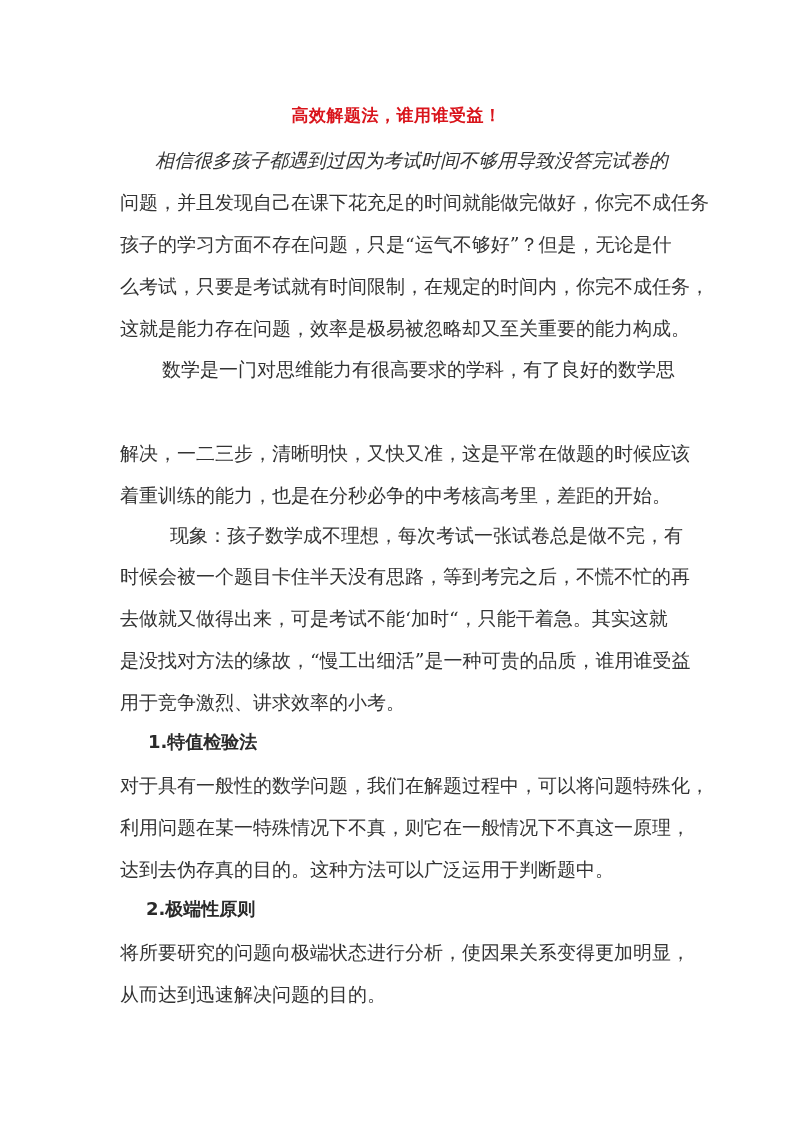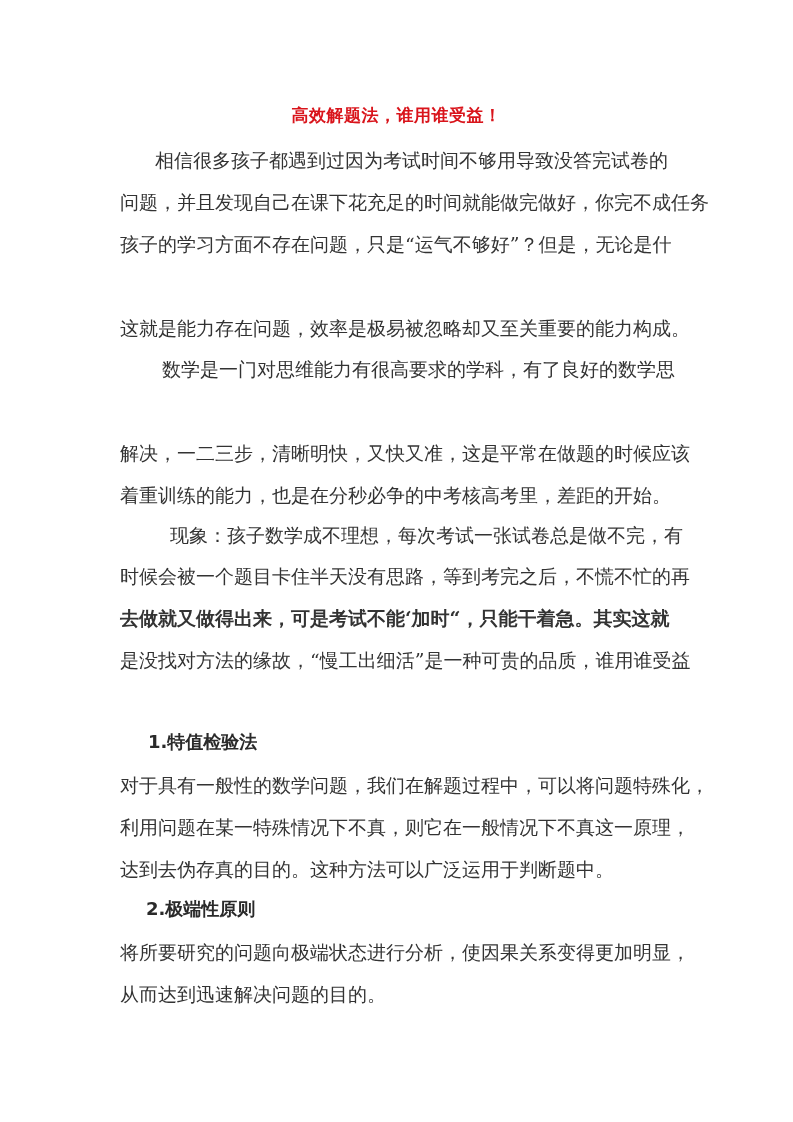--- a/index.html
+++ b/index.html
@@ -13,33 +13,35 @@
           white-space: nowrap; color: #333333; }
   .heading { position: absolute; font-family: "DejaVu Sans", "Liberation Sans", sans-serif;
              font-weight: bold; font-size: 18px; color: #2a2a2a; white-space: nowrap; }
 </style>
 </head>
 <body>
 
 <div class="page">
   <div class="title">高效解题法，谁用谁受益！</div>
 
-  <div class="line" style="top:148px; left:155px;">相信很多孩子都遇到过因为考试时间不够用导致没答完试卷的</div>
+  <div class="line" style="top:148px; left:155px;font-style:italic;">相信很多孩子都遇到过因为考试时间不够用导致没答完试卷的</div>
   <div class="line" style="top:190px;">问题，并且发现自己在课下花充足的时间就能做完做好，你完不成任务</div>
   <div class="line" style="top:232px;">孩子的学习方面不存在问题，只是“运气不够好”？但是，无论是什</div>
+  <div class="line" style="top:274px;">么考试，只要是考试就有时间限制，在规定的时间内，你完不成任务，</div>
   <div class="line" style="top:316px;">这就是能力存在问题，效率是极易被忽略却又至关重要的能力构成。</div>
 
   <div class="line" style="top:357px; left:162px;">数学是一门对思维能力有很高要求的学科，有了良好的数学思</div>
   <div class="line" style="top:441px;">解决，一二三步，清晰明快，又快又准，这是平常在做题的时候应该</div>
   <div class="line" style="top:483px;">着重训练的能力，也是在分秒必争的中考核高考里，差距的开始。</div>
 
   <div class="line" style="top:523px; left:170px;">现象：孩子数学成不理想，每次考试一张试卷总是做不完，有</div>
   <div class="line" style="top:564px;">时候会被一个题目卡住半天没有思路，等到考完之后，不慌不忙的再</div>
-  <div class="line" style="top:606px;font-weight:bold;">去做就又做得出来，可是考试不能‘加时“，只能干着急。其实这就</div>
+  <div class="line" style="top:606px;">去做就又做得出来，可是考试不能‘加时“，只能干着急。其实这就</div>
   <div class="line" style="top:648px;">是没找对方法的缘故，“慢工出细活”是一种可贵的品质，谁用谁受益</div>
+  <div class="line" style="top:690px;">用于竞争激烈、讲求效率的小考。</div>
 
   <div class="heading" style="top:730px; left:148px;">1.特值检验法</div>
   <div class="line" style="top:773px;">对于具有一般性的数学问题，我们在解题过程中，可以将问题特殊化，</div>
   <div class="line" style="top:815px;">利用问题在某一特殊情况下不真，则它在一般情况下不真这一原理，</div>
   <div class="line" style="top:857px;">达到去伪存真的目的。这种方法可以广泛运用于判断题中。</div>
 
   <div class="heading" style="top:897px; left:146px;">2.极端性原则</div>
   <div class="line" style="top:940px;">将所要研究的问题向极端状态进行分析，使因果关系变得更加明显，</div>
   <div class="line" style="top:982px;">从而达到迅速解决问题的目的。</div>
 </div>

